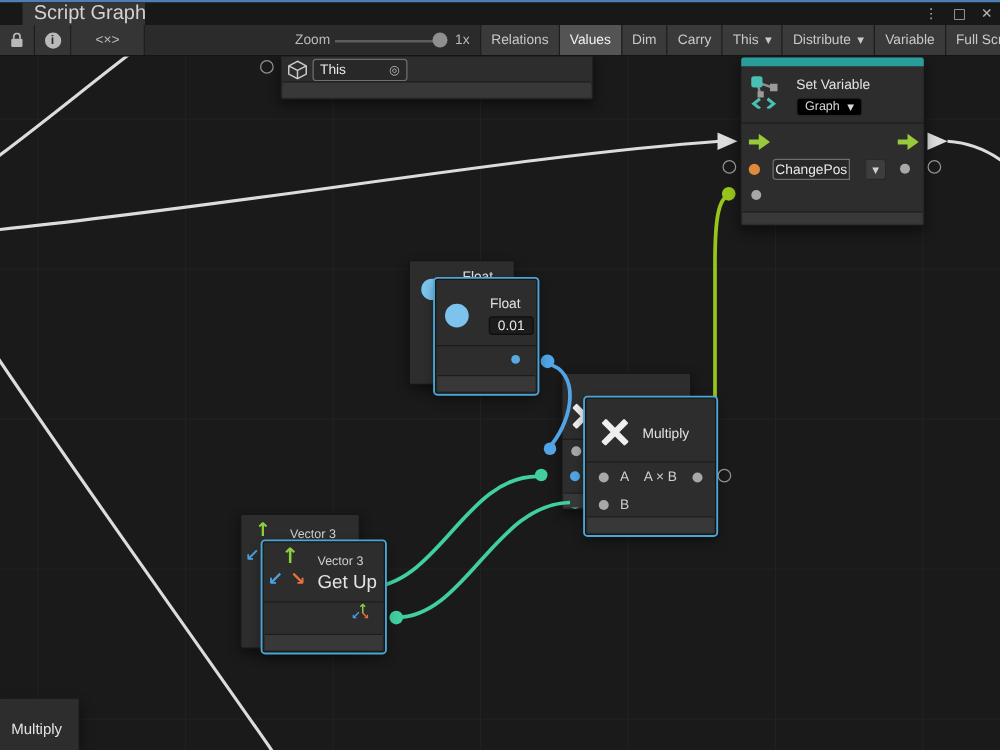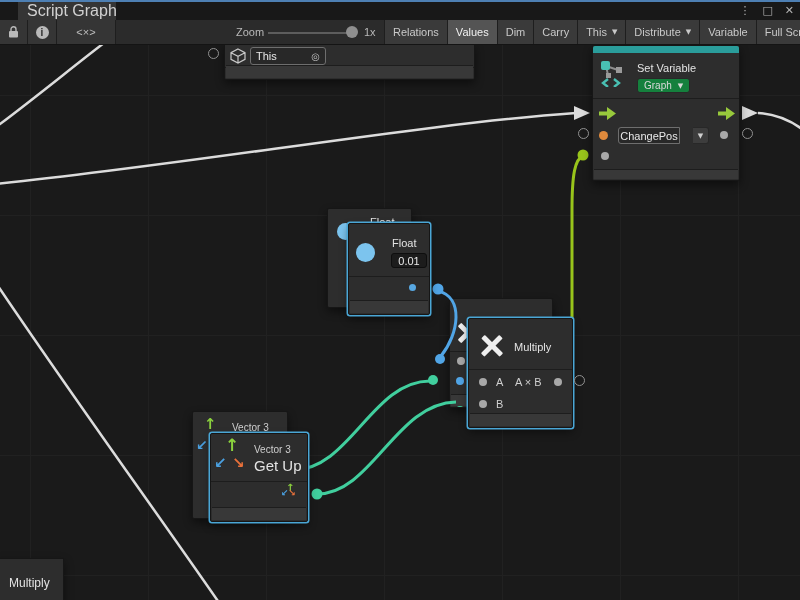--- a/index.html
+++ b/index.html
@@ -57,21 +57,21 @@
   .nsmall{position:absolute;font-size:10px;color:#cfcfcf;white-space:nowrap;}
   .dot{position:absolute;border-radius:50%;width:8px;height:8px;background:#a8a8a8;}
   .circ{position:absolute;width:11px;height:11px;border-radius:50%;border:1.5px solid #909090;
         box-sizing:border-box;z-index:3;}
   .xicon{position:absolute;}
   .xicon::before,.xicon::after{content:"";position:absolute;left:50%;top:50%;width:100%;height:21%;
         background:#efefef;border-radius:1px;}
   .xicon::before{transform:translate(-50%,-50%) rotate(45deg);}
   .xicon::after{transform:translate(-50%,-50%) rotate(-45deg);}
   .arr{position:absolute;font-weight:bold;line-height:1;font-family:"DejaVu Sans",sans-serif;}
-  .pill{position:absolute;background:#15803d;border:1px solid #282828;border-radius:3px;
+  .pill{position:absolute;background:#000000;border:1px solid #282828;border-radius:3px;
         display:flex;align-items:center;font-size:10px;color:#d8d8d8;padding:0 6px;height:15px;box-sizing:border-box;}
   .pill .caret{font-size:7px;margin-left:6px;}
   .field{position:absolute;background:#282828;border:1px solid #6e6e6e;border-radius:3px;
         display:flex;align-items:center;font-size:11px;color:#e8e8e8;box-sizing:border-box;}
 </style>
 </head>
 <body>
 
 <div id="canvas">
   <div id="canvas-inner">

